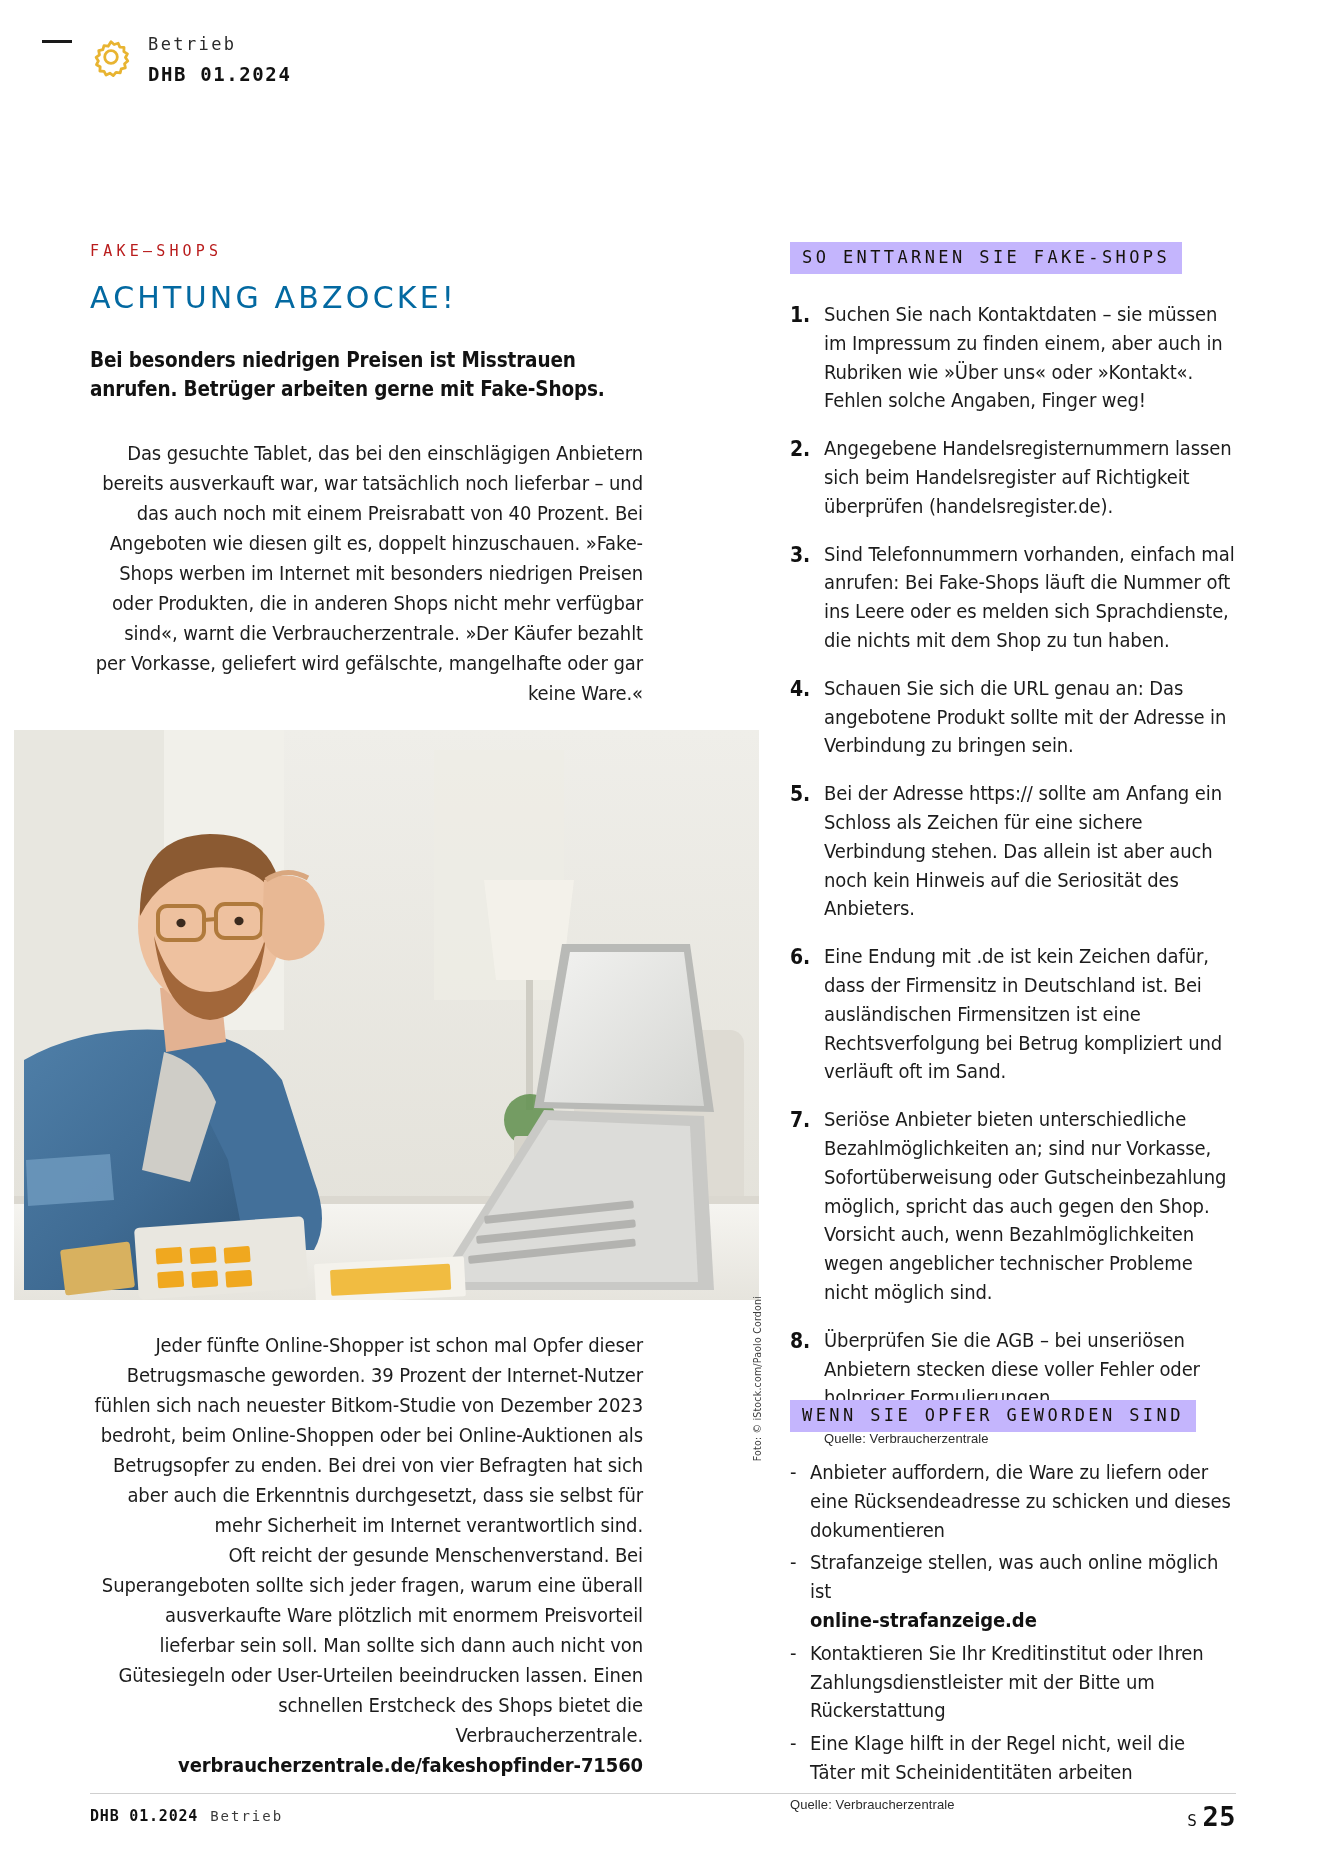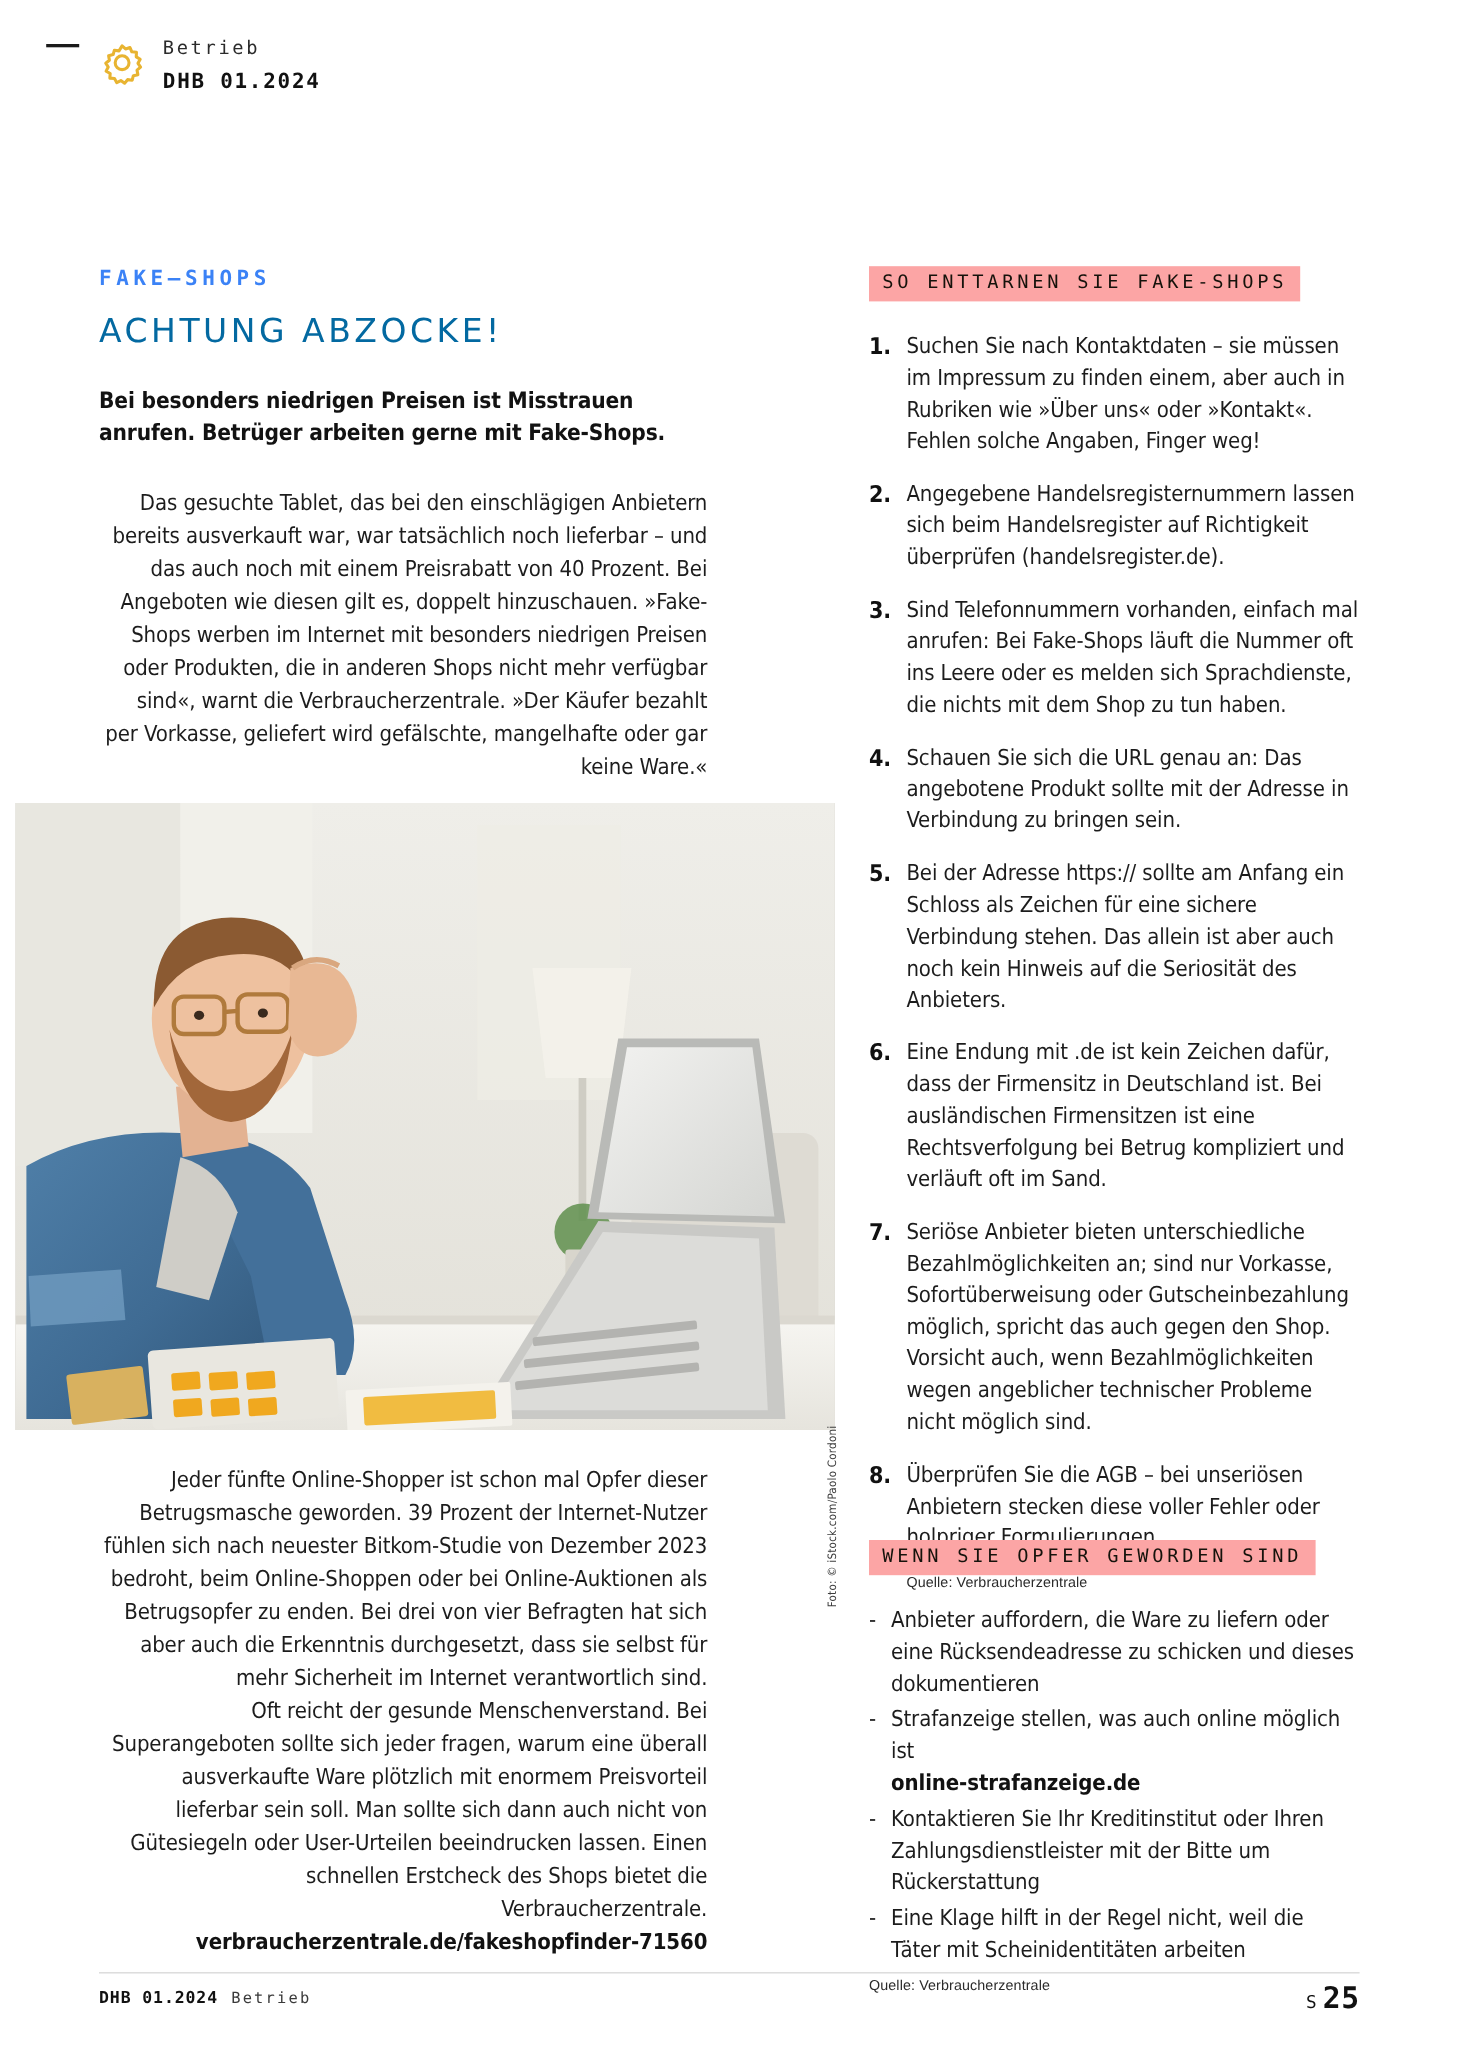--- a/index.html
+++ b/index.html
@@ -71,25 +71,25 @@
   .col-right {
     position: absolute;
     left: 790px;
     top: 242px;
     width: 445px;
   }
 
   
   .eyebrow {
     font-family: "DejaVu Sans Mono", monospace;
-    font-size: 19px;
+    font-size: 15px;
     letter-spacing: 4.2px;
-    color: #3b82f6;
+    color: #b91c1c;
     margin: 0 0 22px 0;
-    font-weight: bold;
+    font-weight: normal;
   }
   .headline {
     font-family: "DejaVu Sans", sans-serif;
     font-size: 30px;
     font-weight: 400;
     letter-spacing: 3.2px;
     color: #0369a1;
     margin: 0 0 32px 0;
     line-height: 1.06;
   }
@@ -143,21 +143,21 @@
     white-space: nowrap;
     font-family: "DejaVu Sans Condensed", "Liberation Sans Narrow", "Liberation Sans", sans-serif;
     font-size: 10.5px;
     color: #3c3c3c;
     letter-spacing: 0.2px;
   }
 
   
   .banner {
     display: inline-block;
-    background: #fca5a5;
+    background: #c4b5fd;
     color: #15120b;
     font-family: "DejaVu Sans Mono", monospace;
     font-size: 17px;
     letter-spacing: 3.4px;
     font-weight: normal;
     padding: 7px 12px 8px 12px;
     margin: 0 0 26px 0;
     line-height: 1;
   }
 

